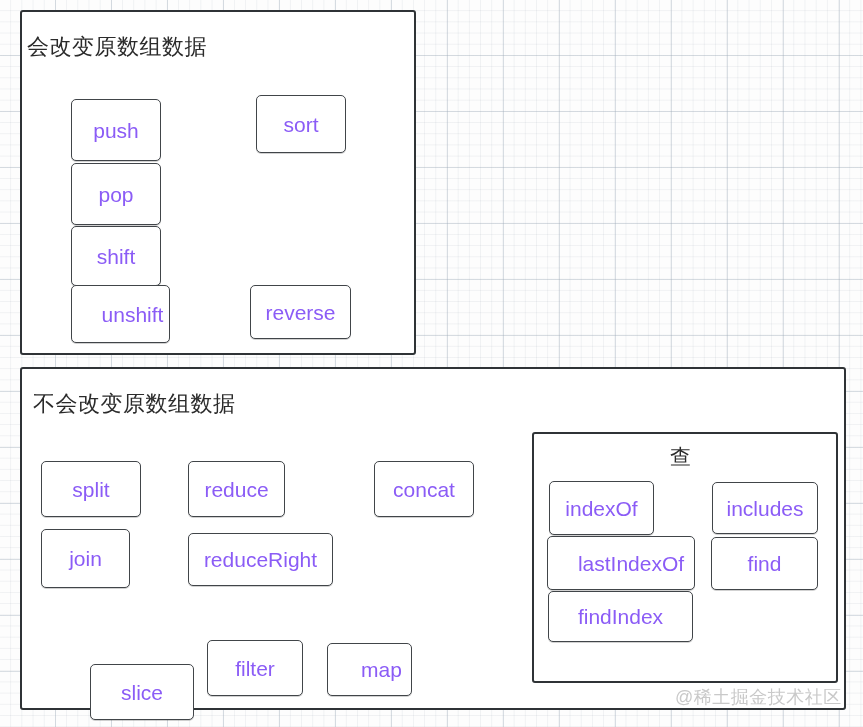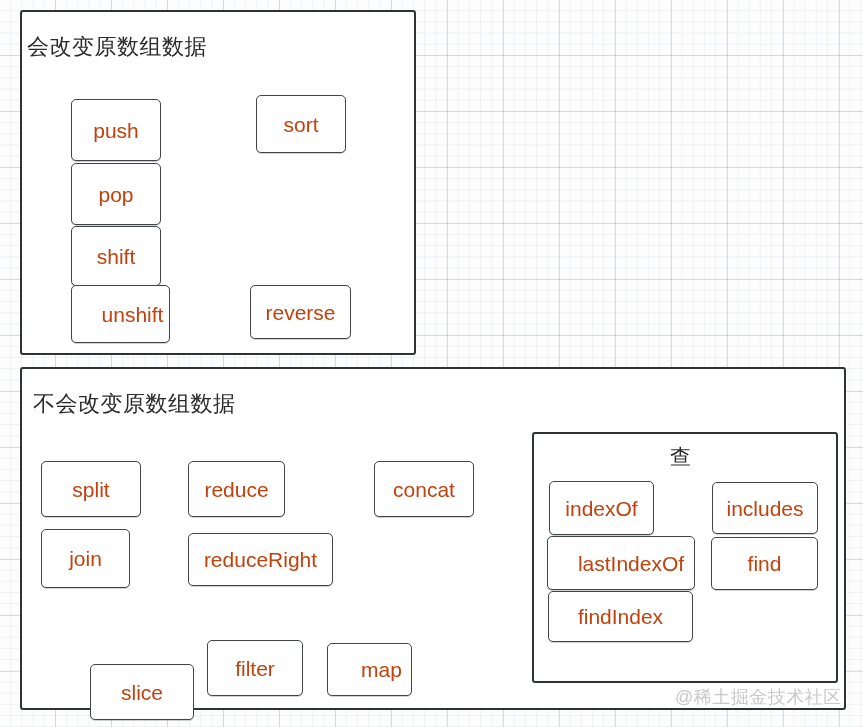--- a/index.html
+++ b/index.html
@@ -68,21 +68,21 @@
   
   .node {
     position: absolute;
     background: #ffffff;
     border: 1.6px solid #414549;
     border-radius: 5px;
     box-sizing: border-box;
     display: flex;
     align-items: center;
     justify-content: center;
-    color: #c2410c;
+    color: #8b5cf6;
     font-size: 21px;
     line-height: 1;
     white-space: nowrap;
     box-shadow: 0 1px 0 rgba(0,0,0,0.18);
   }
 
   .watermark {
     position: absolute;
     color: #c9c9c9;
     font-size: 18px;

